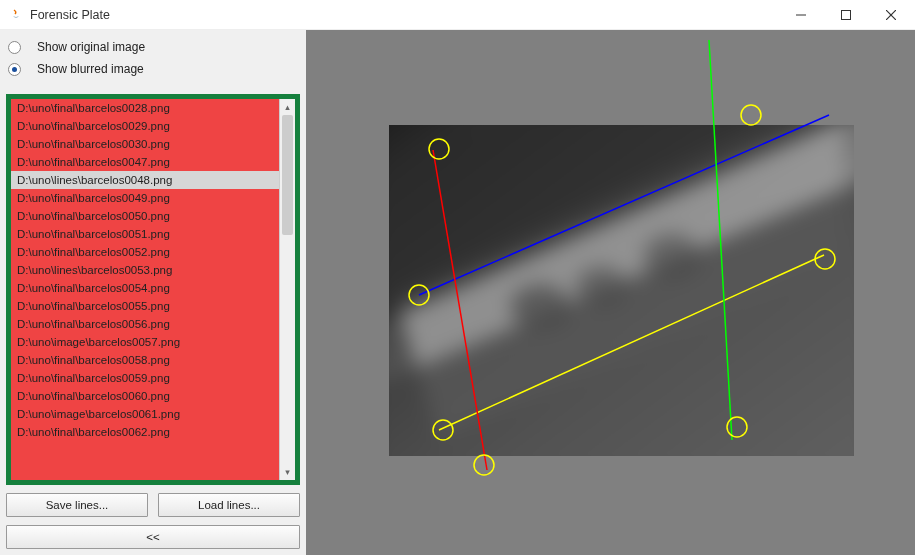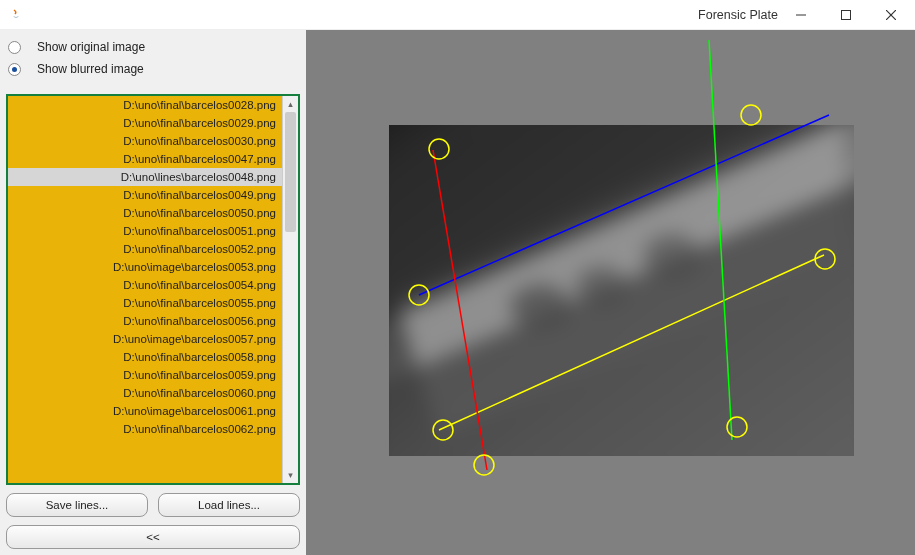--- a/index.html
+++ b/index.html
@@ -12,21 +12,20 @@
       overflow: hidden;
       position: relative;
     }
     .titlebar {
       height: 30px;
       display: flex;
       align-items: center;
       padding: 0 2px 0 8px;
       background: #fff;
       border-bottom: 1px solid #eee;
-      text-align: right;
     }
     .titlebar .java-icon {
       width: 16px; height: 16px;
       margin-right: 6px;
       display: flex;
       align-items: center;
       justify-content: center;
     }
     .titlebar .title { flex: 1; color: #333; font-size: 12.5px; }
     .win-controls { display: flex; }
@@ -60,26 +59,25 @@
     }
     .radio.selected::after {
       content: '';
       width: 5px; height: 5px;
       border-radius: 50%;
       background: #1a4f9c;
     }
 
     .file-list-wrapper {
       margin-top: 14px;
-      border: 2px solid #15803d;
-      background: #eab308;
+      border: 5px solid #15803d;
+      background: #ef4444;
       flex: 1;
       position: relative;
       overflow: hidden;
-      text-align: right;
     }
     .file-list {
       position: absolute;
       inset: 0 16px 0 0;
       overflow-y: hidden;
     }
     .file-item {
       padding: 3px 6px;
       color: #222;
       font-size: 11.5px;
@@ -116,21 +114,21 @@
     .button-row {
       display: flex;
       gap: 10px;
       margin-top: 8px;
     }
     .btn {
       flex: 1;
       height: 24px;
       background: linear-gradient(#fdfdfd, #e8e8e8);
       border: 1px solid #999;
-      border-radius: 8px;
+      border-radius: 1px;
       display: flex;
       align-items: center;
       justify-content: center;
       font-size: 11.5px;
       color: #222;
     }
 
     .image-panel {
       flex: 1;
       background: #808080;
@@ -211,21 +209,21 @@
       <div class="file-list" id="file-list">
           <div class="file-item">D:\uno\final\barcelos0028.png</div>
           <div class="file-item">D:\uno\final\barcelos0029.png</div>
           <div class="file-item">D:\uno\final\barcelos0030.png</div>
           <div class="file-item">D:\uno\final\barcelos0047.png</div>
           <div class="file-item selected">D:\uno\lines\barcelos0048.png</div>
           <div class="file-item">D:\uno\final\barcelos0049.png</div>
           <div class="file-item">D:\uno\final\barcelos0050.png</div>
           <div class="file-item">D:\uno\final\barcelos0051.png</div>
           <div class="file-item">D:\uno\final\barcelos0052.png</div>
-          <div class="file-item">D:\uno\image\barcelos0053.png</div>
+          <div class="file-item">D:\uno\lines\barcelos0053.png</div>
           <div class="file-item">D:\uno\final\barcelos0054.png</div>
           <div class="file-item">D:\uno\final\barcelos0055.png</div>
           <div class="file-item">D:\uno\final\barcelos0056.png</div>
           <div class="file-item">D:\uno\image\barcelos0057.png</div>
           <div class="file-item">D:\uno\final\barcelos0058.png</div>
           <div class="file-item">D:\uno\final\barcelos0059.png</div>
           <div class="file-item">D:\uno\final\barcelos0060.png</div>
           <div class="file-item">D:\uno\image\barcelos0061.png</div>
           <div class="file-item">D:\uno\final\barcelos0062.png</div>
         </div>

